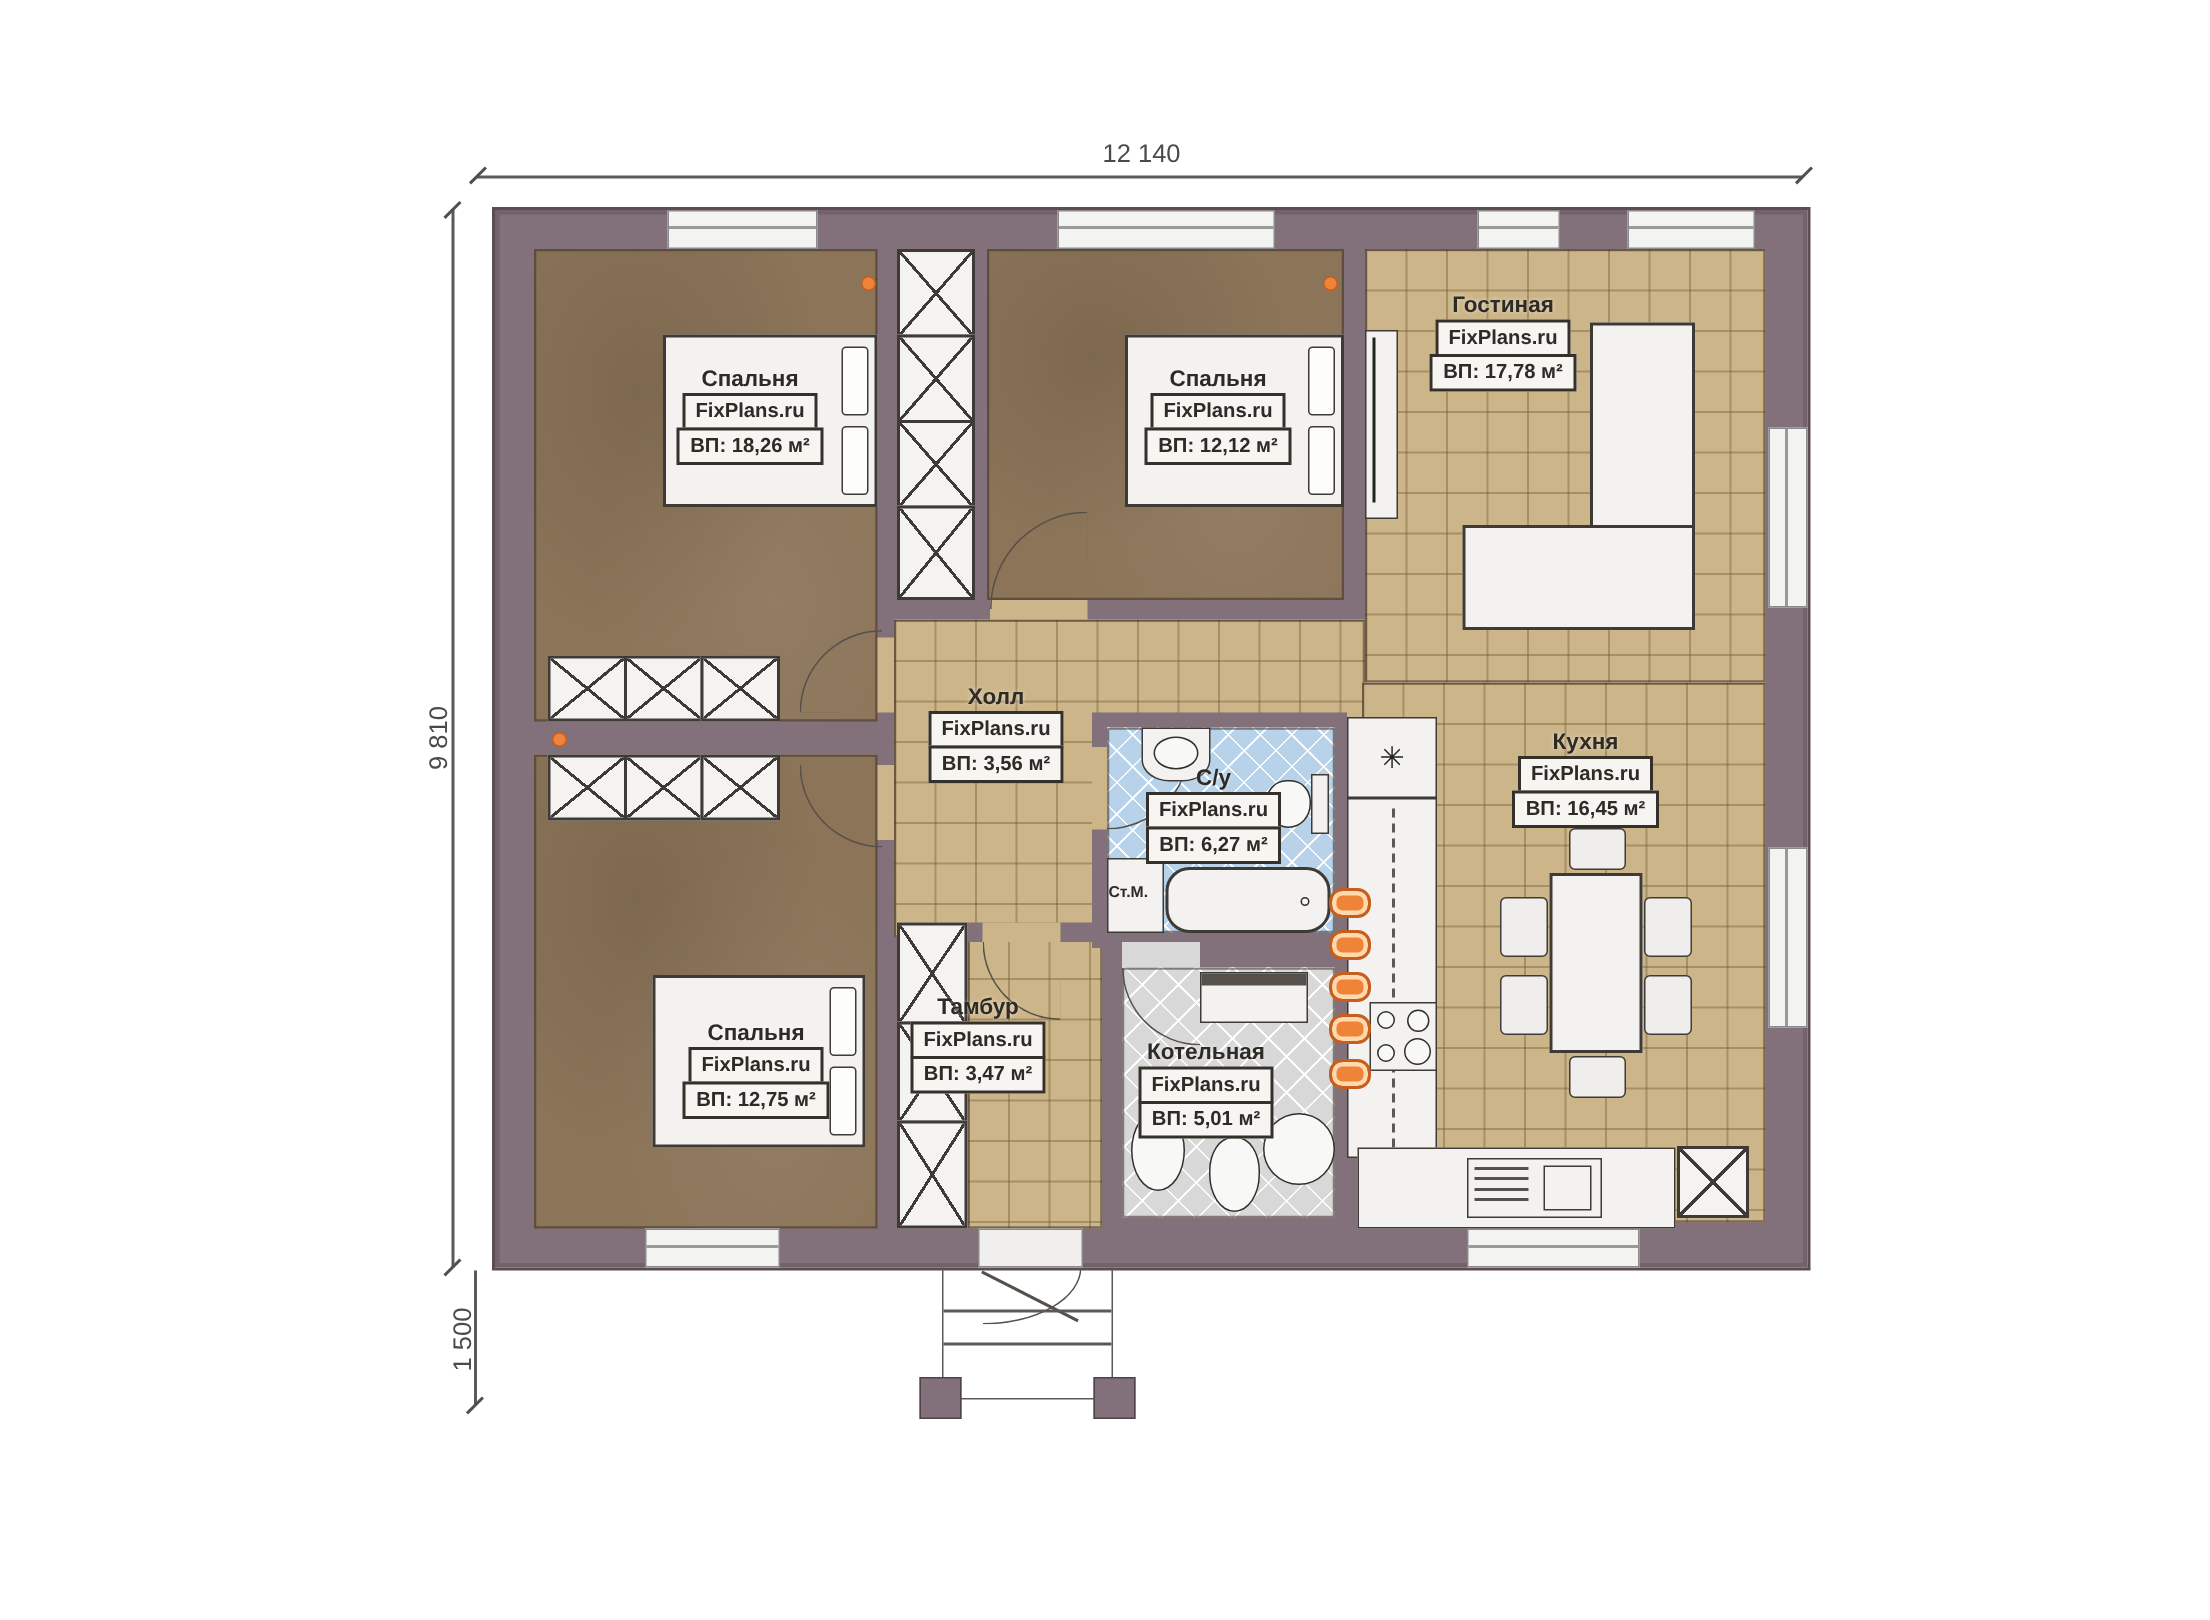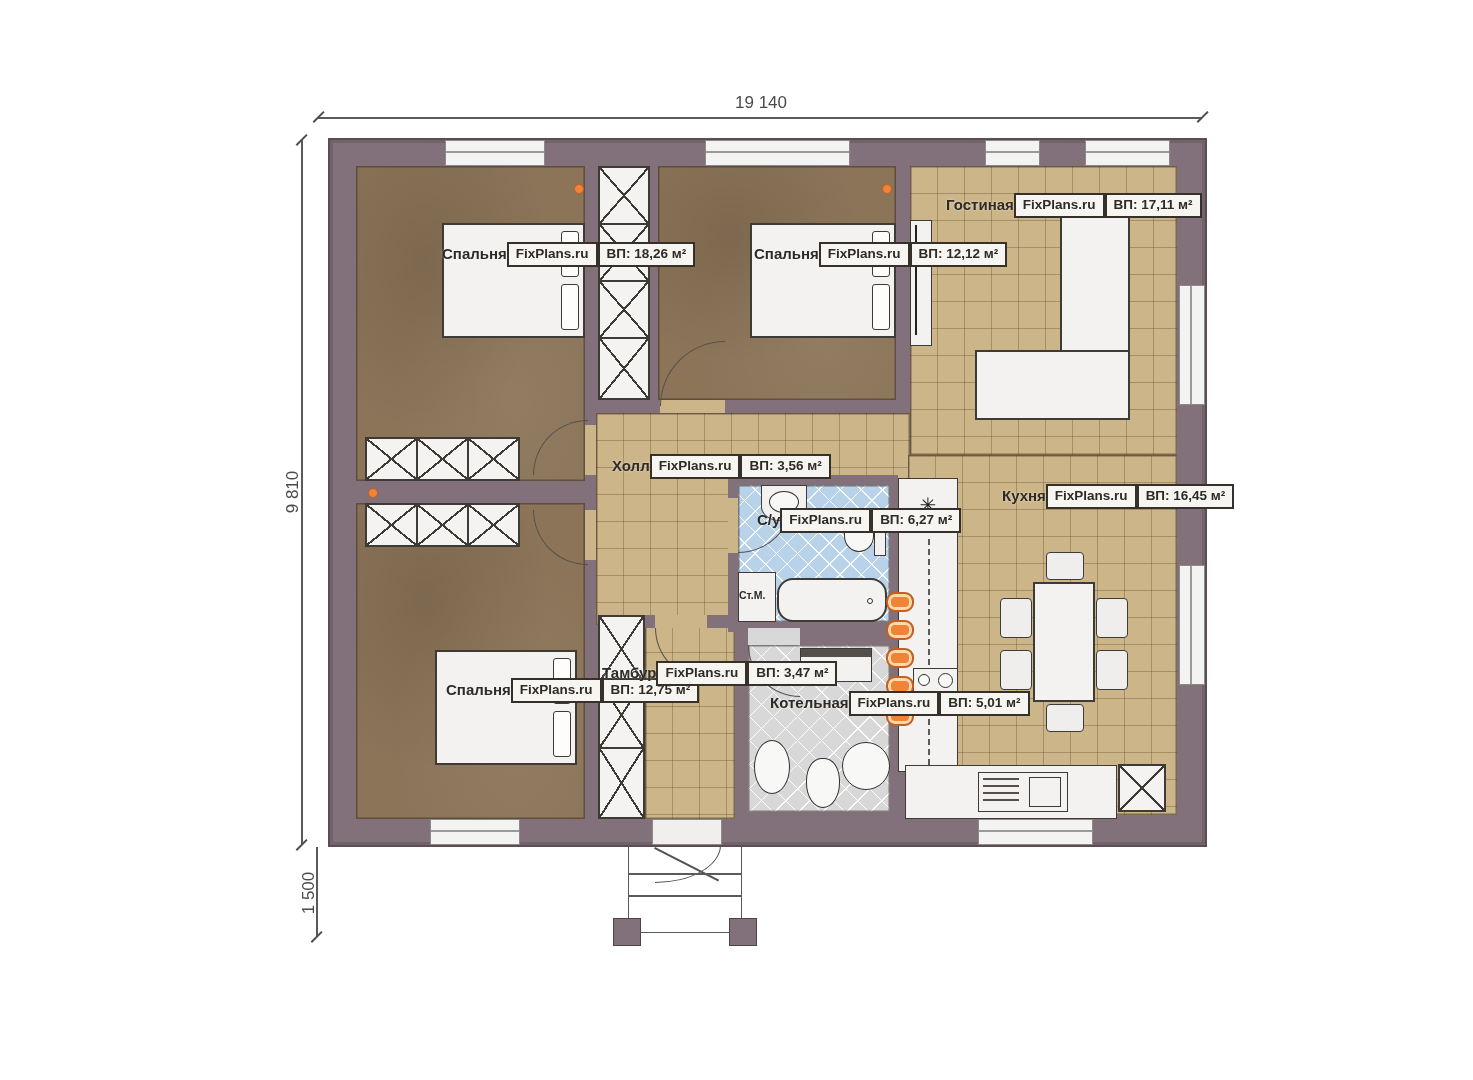--- a/index.html
+++ b/index.html
@@ -48,40 +48,40 @@
   .pillow{position:absolute;background:#fdfdfc;border:1.5px solid #3e3a36;border-radius:3px}
   .chair{position:absolute;background:#efeeec;border:1.5px solid #3e3a36;border-radius:4px}
   .circle{position:absolute;border:1.6px solid #33302c;border-radius:50%;background:#f8f8f6}
   .arc{position:absolute;background:transparent}
   .leaf{position:absolute;background:#56504b;height:1.6px;transform-origin:left top}
   .heater{position:absolute;width:28px;height:20px;border-radius:9px;
       background:var(--radiator-orange);border:2px solid #c45f1f;box-shadow:inset 0 0 0 3px #ffd9ad}
   .sconce{position:absolute;width:10px;height:10px;border-radius:50%;
       background:var(--radiator-orange);border:1.5px solid #c45f1f}
 
-  .rlabel{position:absolute;display:flex;flex-direction:row;align-items:center;z-index:40}
+  .rlabel{position:absolute;display:flex;flex-direction:column;align-items:center;z-index:40}
   .rname{font-weight:bold;font-size:15px;color:#2e2a26;margin-bottom:3px;white-space:nowrap;
       text-shadow:0 0 3px rgba(255,255,255,.55)}
   .rbox{background:#f6f5f2;border:2px solid #35302a;padding:0 7px;font-weight:bold;
       font-size:13.5px;color:#2e2a26;white-space:nowrap;margin-top:-2px;line-height:1.55}
 
   .dline{position:absolute;background:#5a5a5a}
   .tick{position:absolute;width:15px;height:1.6px;background:#4f4f4f;transform:rotate(-45deg)}
   .dimlabel{position:absolute;font-size:17px;color:#4a4a4a;white-space:nowrap}
   .dimlabel-v{transform:rotate(-90deg);transform-origin:center}
 
   .annot{position:absolute;font-weight:bold;color:#2e2a26;white-space:nowrap}
   .dash-v{position:absolute;border-left:2px dashed #5a5a5a}
 </style>
 </head>
 <body>
 
 <div class="canvas">
 
-  <div class="dimlabel" style="left:735px;top:93px">19 140</div>
+  <div class="dimlabel" style="left:735px;top:93px">12 140</div>
   <div class="dline" style="left:318px;top:117px;width:884px;height:1.6px"></div>
   <div class="tick" style="left:311px;top:116px"></div>
   <div class="tick" style="left:1195px;top:116px"></div>
 
   <div class="dimlabel dimlabel-v" style="left:272px;top:482px">9 810</div>
   <div class="dline" style="left:301px;top:140px;width:1.6px;height:705px"></div>
   <div class="tick" style="left:294px;top:139px"></div>
   <div class="tick" style="left:294px;top:844px"></div>
 
   <div class="dimlabel dimlabel-v" style="left:288px;top:883px">1 500</div>
@@ -229,21 +229,21 @@
       <div class="rbox">ВП: 18,26 м²</div>
     </div>
     <div class="rlabel" style="left:424px;top:104px;width:116px">
       <div class="rname">Спальня</div>
       <div class="rbox">FixPlans.ru</div>
       <div class="rbox">ВП: 12,12 м²</div>
     </div>
     <div class="rlabel" style="left:616px;top:55px;width:112px">
       <div class="rname">Гостиная</div>
       <div class="rbox">FixPlans.ru</div>
-      <div class="rbox">ВП: 17,11 м²</div>
+      <div class="rbox">ВП: 17,78 м²</div>
     </div>
     <div class="rlabel" style="left:282px;top:316px;width:104px">
       <div class="rname">Холл</div>
       <div class="rbox">FixPlans.ru</div>
       <div class="rbox">ВП: 3,56 м²</div>
     </div>
     <div class="rlabel" style="left:427px;top:370px;width:104px">
       <div class="rname">С/у</div>
       <div class="rbox">FixPlans.ru</div>
       <div class="rbox">ВП: 6,27 м²</div>
@@ -256,21 +256,21 @@
     <div class="rlabel" style="left:116px;top:540px;width:116px">
       <div class="rname">Спальня</div>
       <div class="rbox">FixPlans.ru</div>
       <div class="rbox">ВП: 12,75 м²</div>
     </div>
     <div class="rlabel" style="left:272px;top:523px;width:100px">
       <div class="rname">Тамбур</div>
       <div class="rbox">FixPlans.ru</div>
       <div class="rbox">ВП: 3,47 м²</div>
     </div>
-    <div class="rlabel" style="left:440px;top:553px;width:100px">
+    <div class="rlabel" style="left:424px;top:553px;width:100px">
       <div class="rname">Котельная</div>
       <div class="rbox">FixPlans.ru</div>
       <div class="rbox">ВП: 5,01 м²</div>
     </div>
   </div>
 
   <div class="leaf" style="left:655px;top:847px;width:72px;transform:rotate(27deg)"></div>
   <div class="arc" style="left:655px;top:845px;width:66px;height:38px;border:1.6px solid #56504b;border-width:0 1.6px 1.6px 0;border-radius:0 0 100% 0"></div>
 
   <div class="abs" style="left:628px;top:845px;width:114px;height:88px;border-left:1.6px solid #5a5a5a;border-right:1.6px solid #5a5a5a;border-bottom:1.6px solid #5a5a5a">

